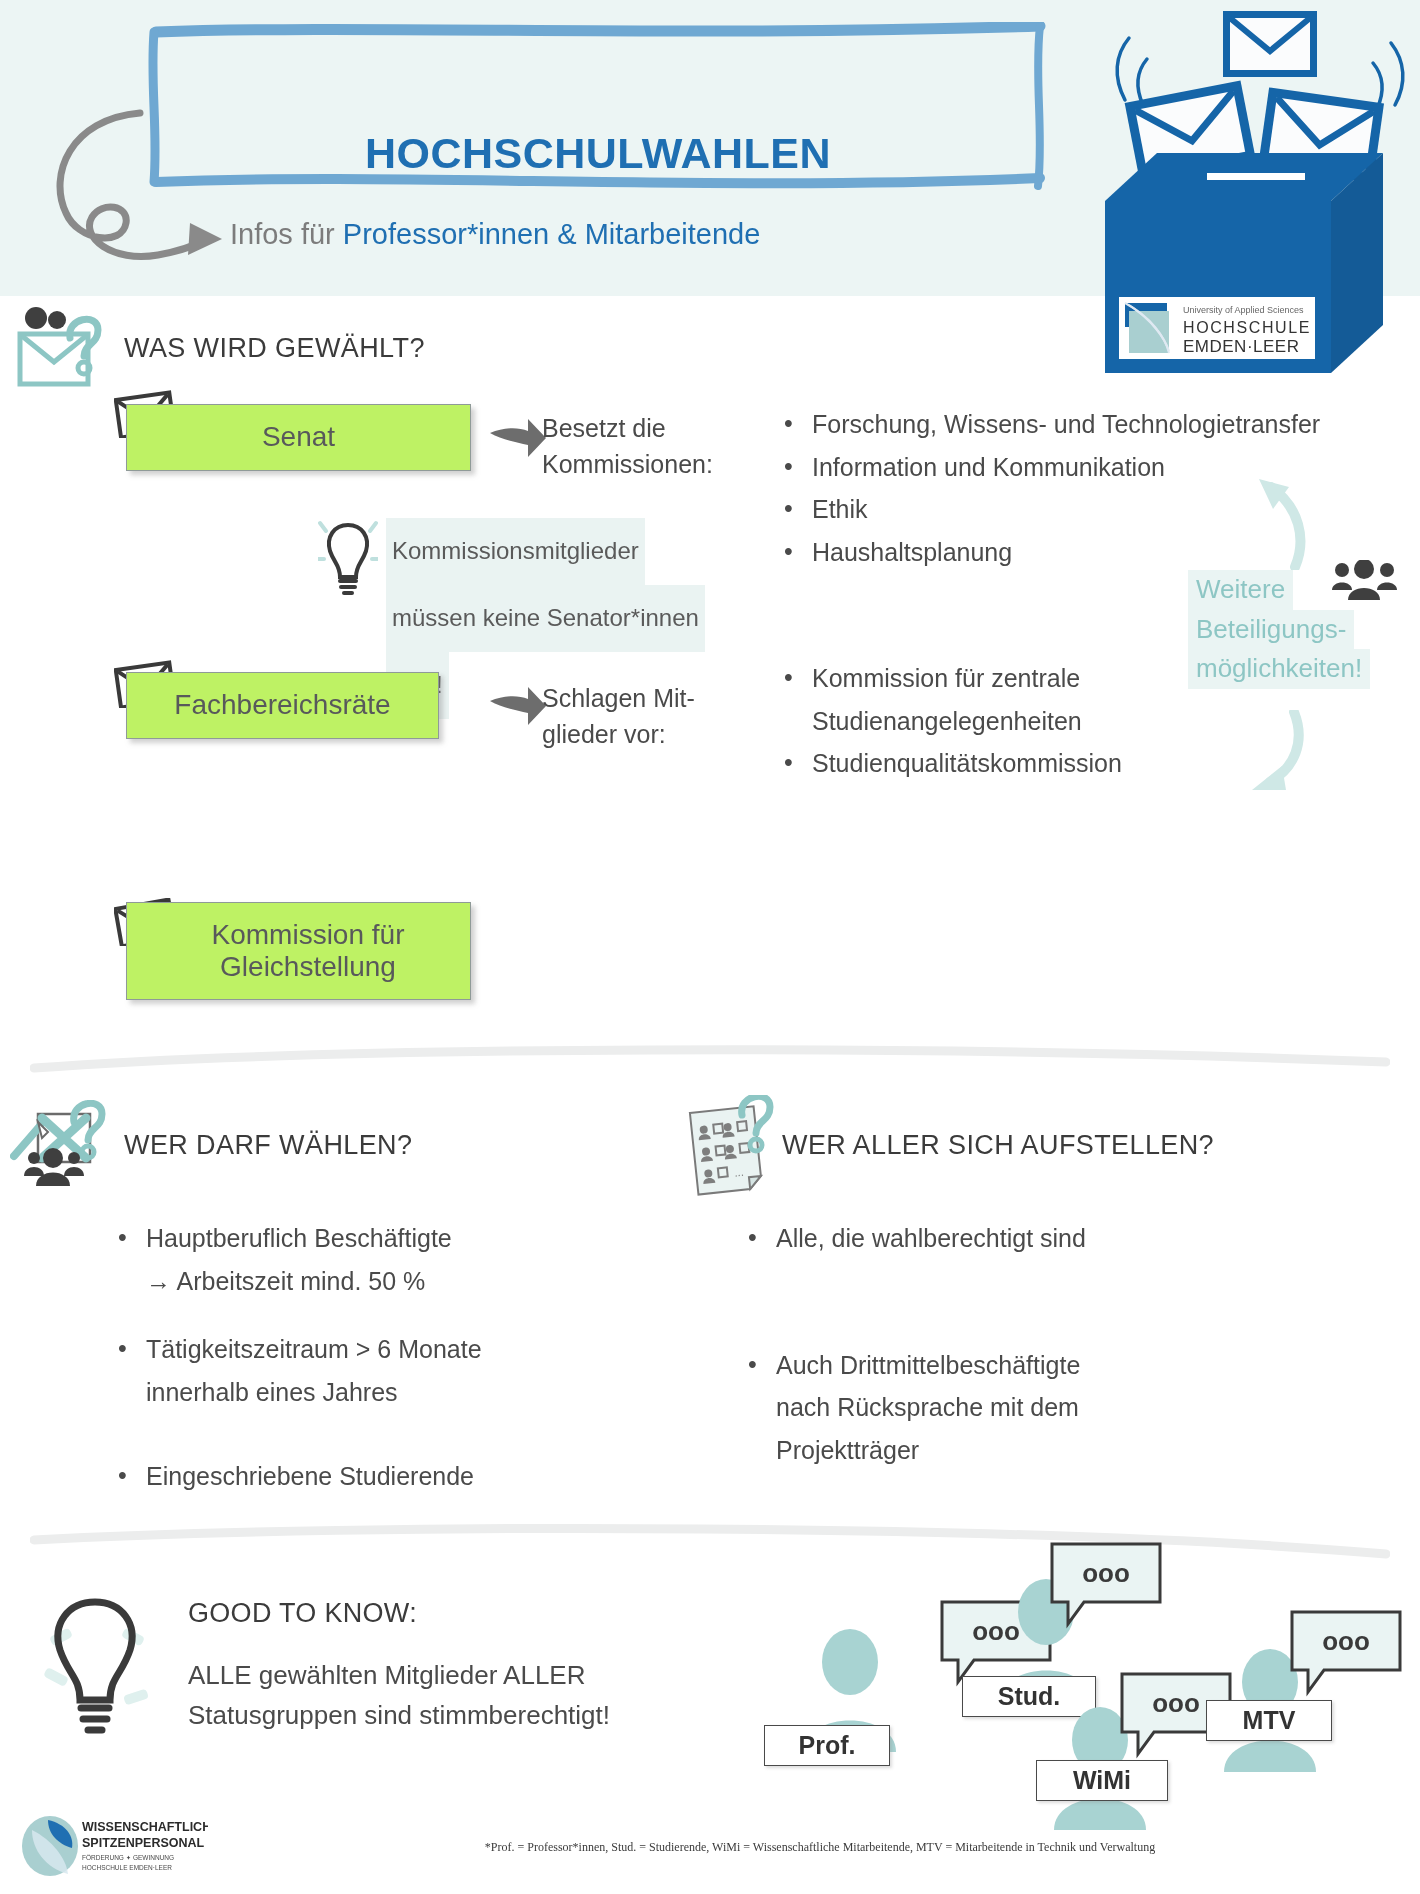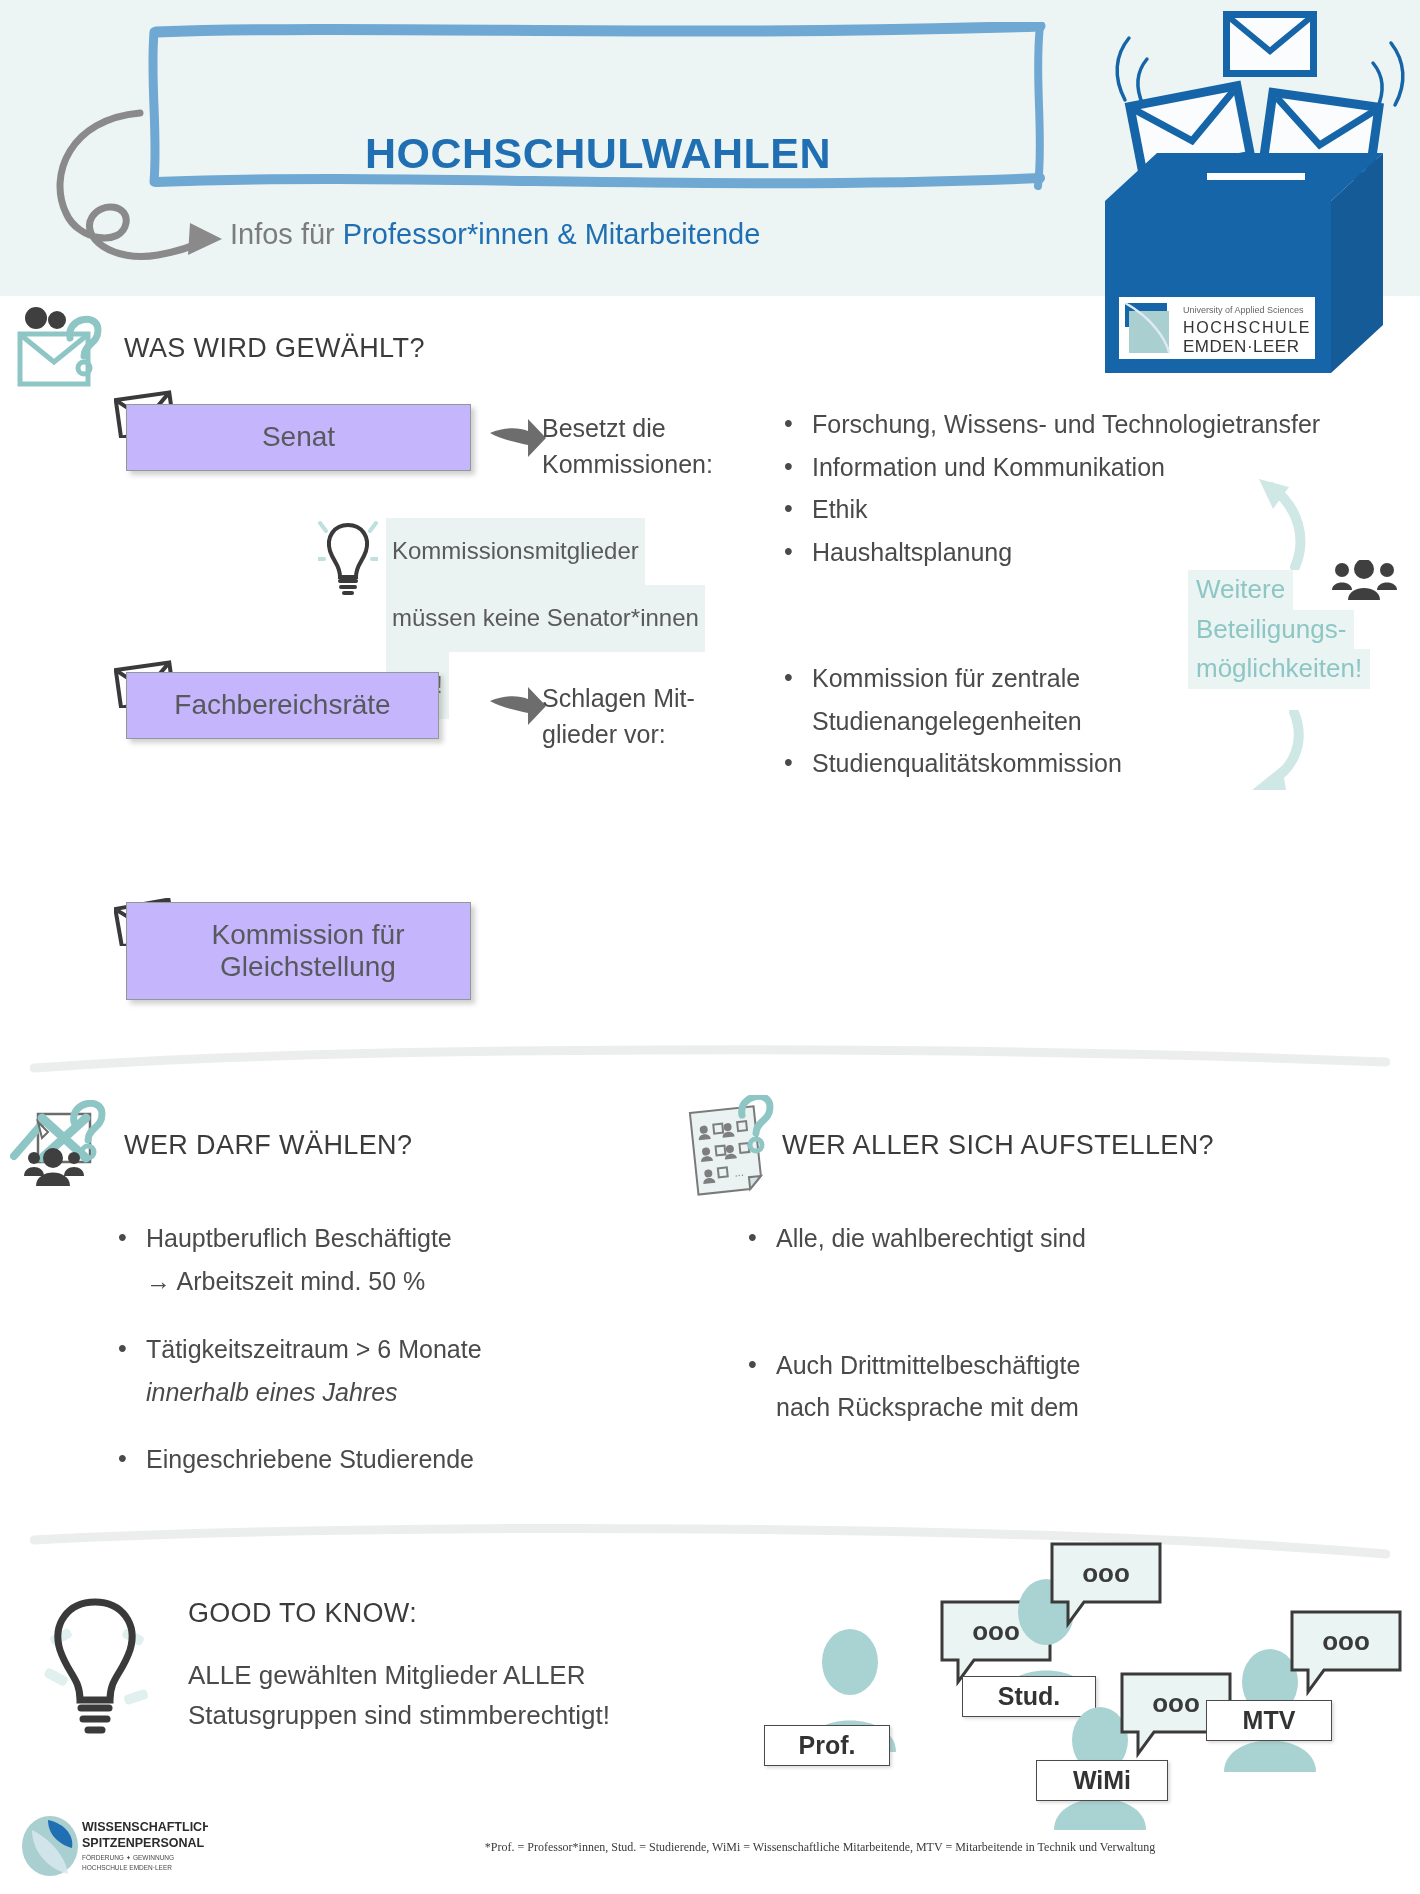--- a/index.html
+++ b/index.html
@@ -60,21 +60,21 @@
     position: absolute;
     font-size: 27px;
     letter-spacing: 0.4px;
     color: #3b3b3b;
     white-space: nowrap;
   }
 
   
   .org-box {
     position: absolute;
-    background: #c4b5fd;
+    background: #bef264;
     border: 1px solid #8f9a98;
     box-shadow: 4px 4px 5px rgba(120,120,120,0.35);
     display: flex; align-items: center; justify-content: center;
     text-align: center;
     color: #58595b;
     font-size: 28px;
     line-height: 1.15;
   }
 
   .env-badge {
@@ -382,21 +382,21 @@
     <path d="M26 86 C 26 68, 60 68, 60 86 Z" fill="#3f3f3f"></path>
     <path d="M64 22 C 60 2, 92 -4, 92 14 C 92 28, 78 28, 78 40" fill="none" stroke="#8dc6c4" stroke-width="7" stroke-linecap="round"></path>
     <circle cx="78" cy="52" r="6" fill="none" stroke="#8dc6c4" stroke-width="5"></circle>
   </svg>
   <div class="sec-head" style="left:124px; top:1130px;">WER DARF WÄHLEN?</div>
 
   <div class="blist" style="left:112px; top:1218px;">
     <div class="bi">Hauptberuflich Beschäftigte</div>
     <div class="bi nodot" style="margin-bottom:28px;">→ Arbeitszeit mind. 50 %</div>
     <div class="bi">Tätigkeitszeitraum &gt; 6 Monate</div>
-    <div class="bi nodot" style="margin-bottom:27px;font-style:italic;">innerhalb eines Jahres</div>
+    <div class="bi nodot" style="margin-bottom:44px;">innerhalb eines Jahres</div>
     <div class="bi">Eingeschriebene Studierende</div>
   </div>
 
   <svg style="position:absolute; left:680px; top:1095px;" width="110" height="110" viewBox="0 0 110 110">
     <g transform="rotate(-6 50 55)">
       <path d="M14 14 L78 14 L78 84 L66 96 L14 96 Z" fill="#eaf3f2" stroke="#7a7a7a" stroke-width="2"></path>
       <path d="M78 84 L66 84 L66 96 Z" fill="#d6e5e4" stroke="#7a7a7a" stroke-width="2"></path>
       <g fill="#7e7e7e">
         <circle cx="26" cy="32" r="4"></circle>
           <path d="M20 42 C 20 35, 32 35, 32 42 Z"></path>
@@ -420,20 +420,21 @@
     </g>
     <path d="M62 20 C 58 0, 90 -6, 90 12 C 90 26, 76 26, 76 38" fill="none" stroke="#8dc6c4" stroke-width="7" stroke-linecap="round"></path>
     <circle cx="76" cy="50" r="6" fill="none" stroke="#8dc6c4" stroke-width="5"></circle>
   </svg>
   <div class="sec-head" style="left:782px; top:1130px;">WER ALLER SICH AUFSTELLEN?</div>
 
   <div class="blist" style="left:742px; top:1218px;">
     <div class="bi" style="margin-bottom:86px;">Alle, die wahlberechtigt sind</div>
     <div class="bi">Auch Drittmittelbeschäftigte</div>
     <div class="bi nodot">nach Rücksprache mit dem</div>
+    <div class="bi nodot">Projektträger</div>
   </div>
 
   <svg class="divider" style="left:30px; top:1520px;" width="1360" height="44" viewBox="0 0 1360 44">
     <path d="M4 20 C 340 2, 1000 4, 1356 34" fill="none" stroke="#eceded" stroke-width="9" stroke-linecap="round"></path>
   </svg>
 
   <svg style="position:absolute; left:30px; top:1580px;" width="130" height="160" viewBox="0 0 130 160">
     <g fill="#dff0ee">
       <rect x="20" y="52" width="22" height="10" rx="4" transform="rotate(-28 31 57)"></rect>
       <rect x="14" y="92" width="24" height="10" rx="4" transform="rotate(28 26 97)"></rect>

